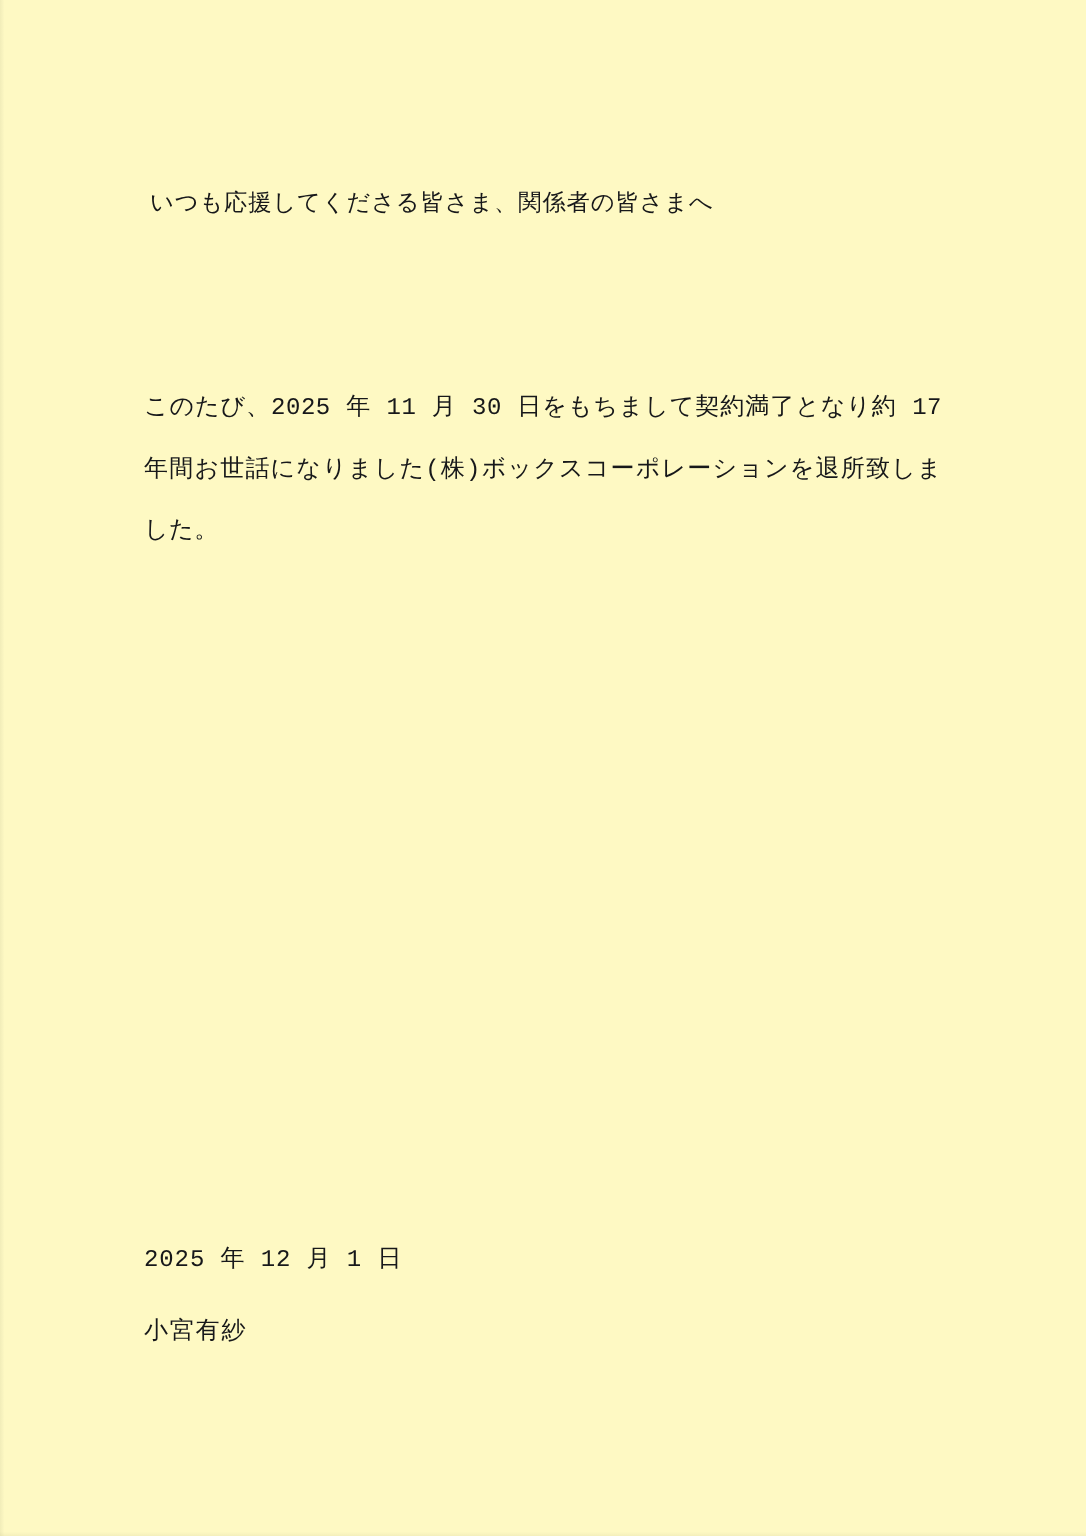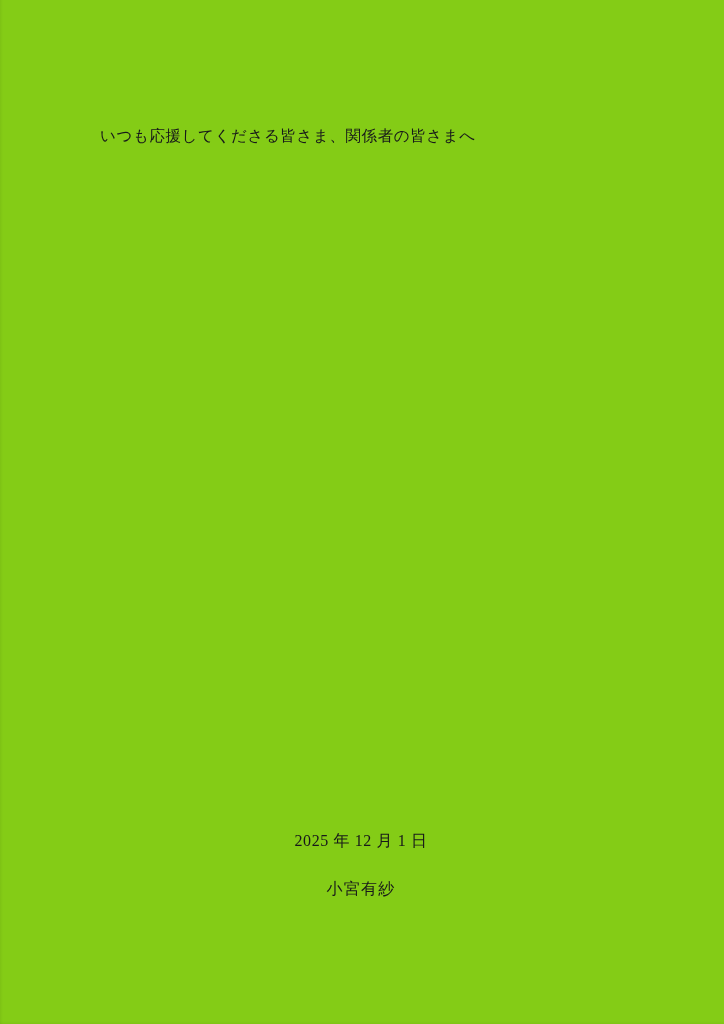--- a/index.html
+++ b/index.html
@@ -11,22 +11,23 @@
     width: 724px;
     height: 1024px;
     overflow: hidden;
     font-family: "Liberation Serif", "DejaVu Serif", serif;
     color: #1a1a1a;
   }
   .page {
     position: relative;
     width: 724px;
     height: 1024px;
-    background: #84cc16;
+    background: #fef9c3;
     box-sizing: border-box;
+    font-family: Liberation Mono, monospace;
   }
   .doc-body {
     position: absolute;
     left: 96px;
     right: 96px;
     top: 0;
     bottom: 0;
   }
   .salutation {
     position: absolute;
@@ -54,21 +55,21 @@
     margin: 0;
   }
   .para + .para {
     margin-top: 0;
   }
   .closing {
     position: absolute;
     left: 0;
     right: 2px;
     top: 828px;
-    text-align: center;
+    text-align: left;
   }
   .date-line {
     font-size: 16px;
     letter-spacing: 0.6px;
     line-height: 1.6;
     color: #17181a;
   }
   .name-line {
     margin-top: 22px;
     font-size: 16px;
@@ -101,20 +102,21 @@
 
 <div class="page">
   <div class="edge-shade-left"></div>
   <div class="edge-shade-bottom"></div>
 
   <div class="doc-body">
 
     <div class="salutation">いつも応援してくださる皆さま、関係者の皆さまへ</div>
 
     <div class="paragraphs">
+      <p class="para">このたび、2025 年 11 月 30 日をもちまして契約満了となり約 17 年間お世話になりました(株)ボックスコーポレーションを退所致しました。</p>
     </div>
 
     <div class="closing">
       <div class="date-line">2025 年 12 月 1 日</div>
       <div class="name-line">小宮有紗</div>
     </div>
 
   </div>
 </div>
 

